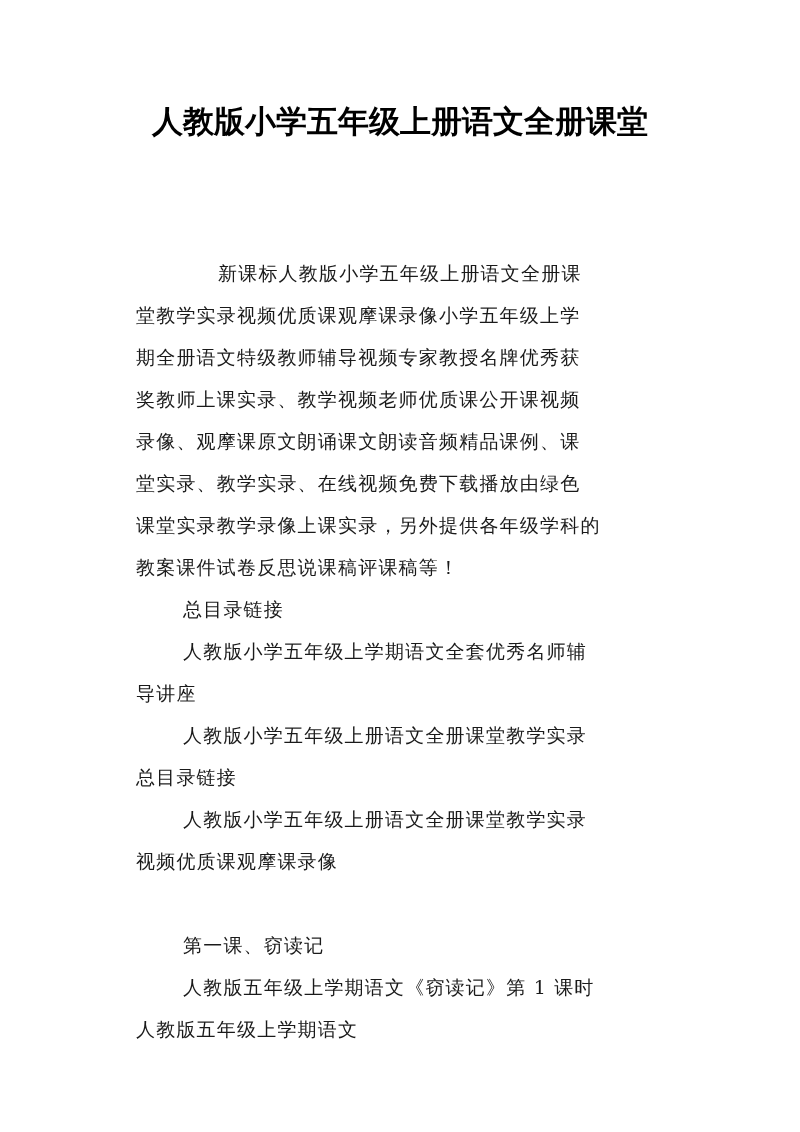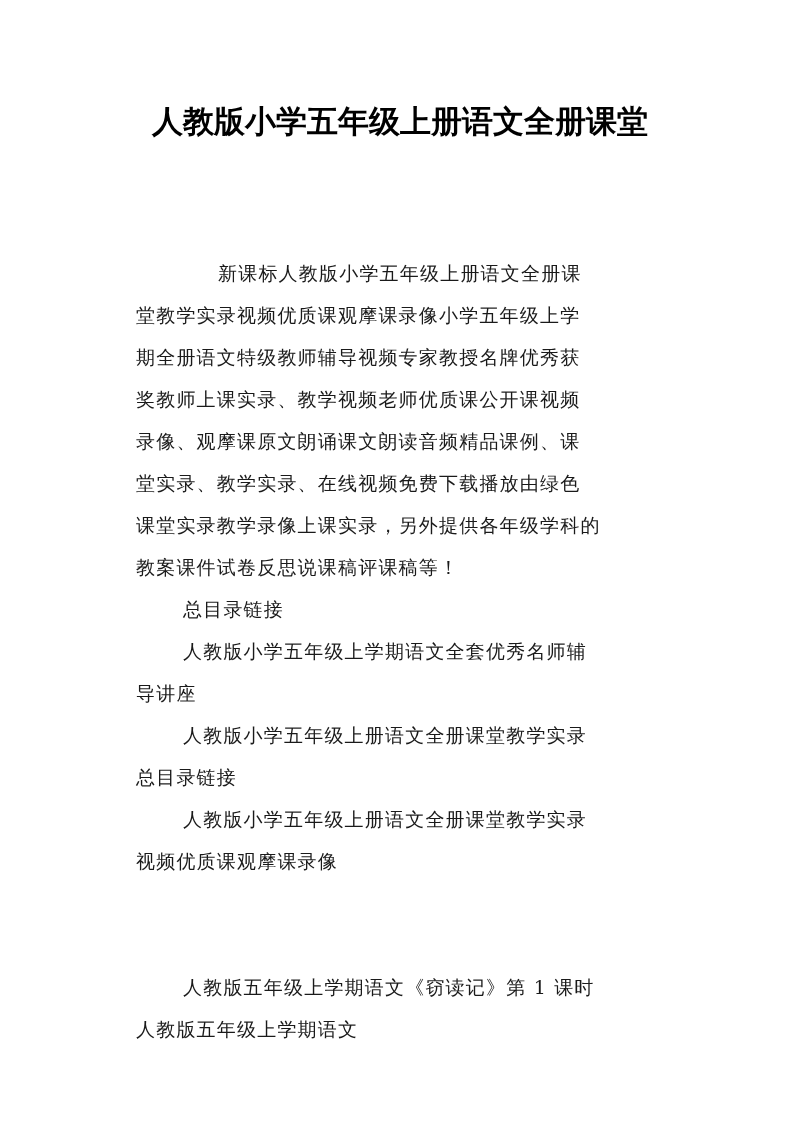--- a/index.html
+++ b/index.html
@@ -76,19 +76,20 @@
   <div>
     <div class="line indent2" style="top:700px">人教版小学五年级上册语文全册课堂教学实录</div>
     <div class="line" style="top:742px">总目录链接</div>
   </div>
 
   <div>
     <div class="line indent2" style="top:784px">人教版小学五年级上册语文全册课堂教学实录</div>
     <div class="line" style="top:826px">视频优质课观摩课录像</div>
   </div>
 
+  <div class="line indent2" style="top:910px">第一课、窃读记</div>
 
   <div>
     <div class="line indent2" style="top:952px">人教版五年级上学期语文《窃读记》第 1 课时</div>
     <div class="line" style="top:994px">人教版五年级上学期语文</div>
   </div>
 
 </div>
 
 </body></html>

